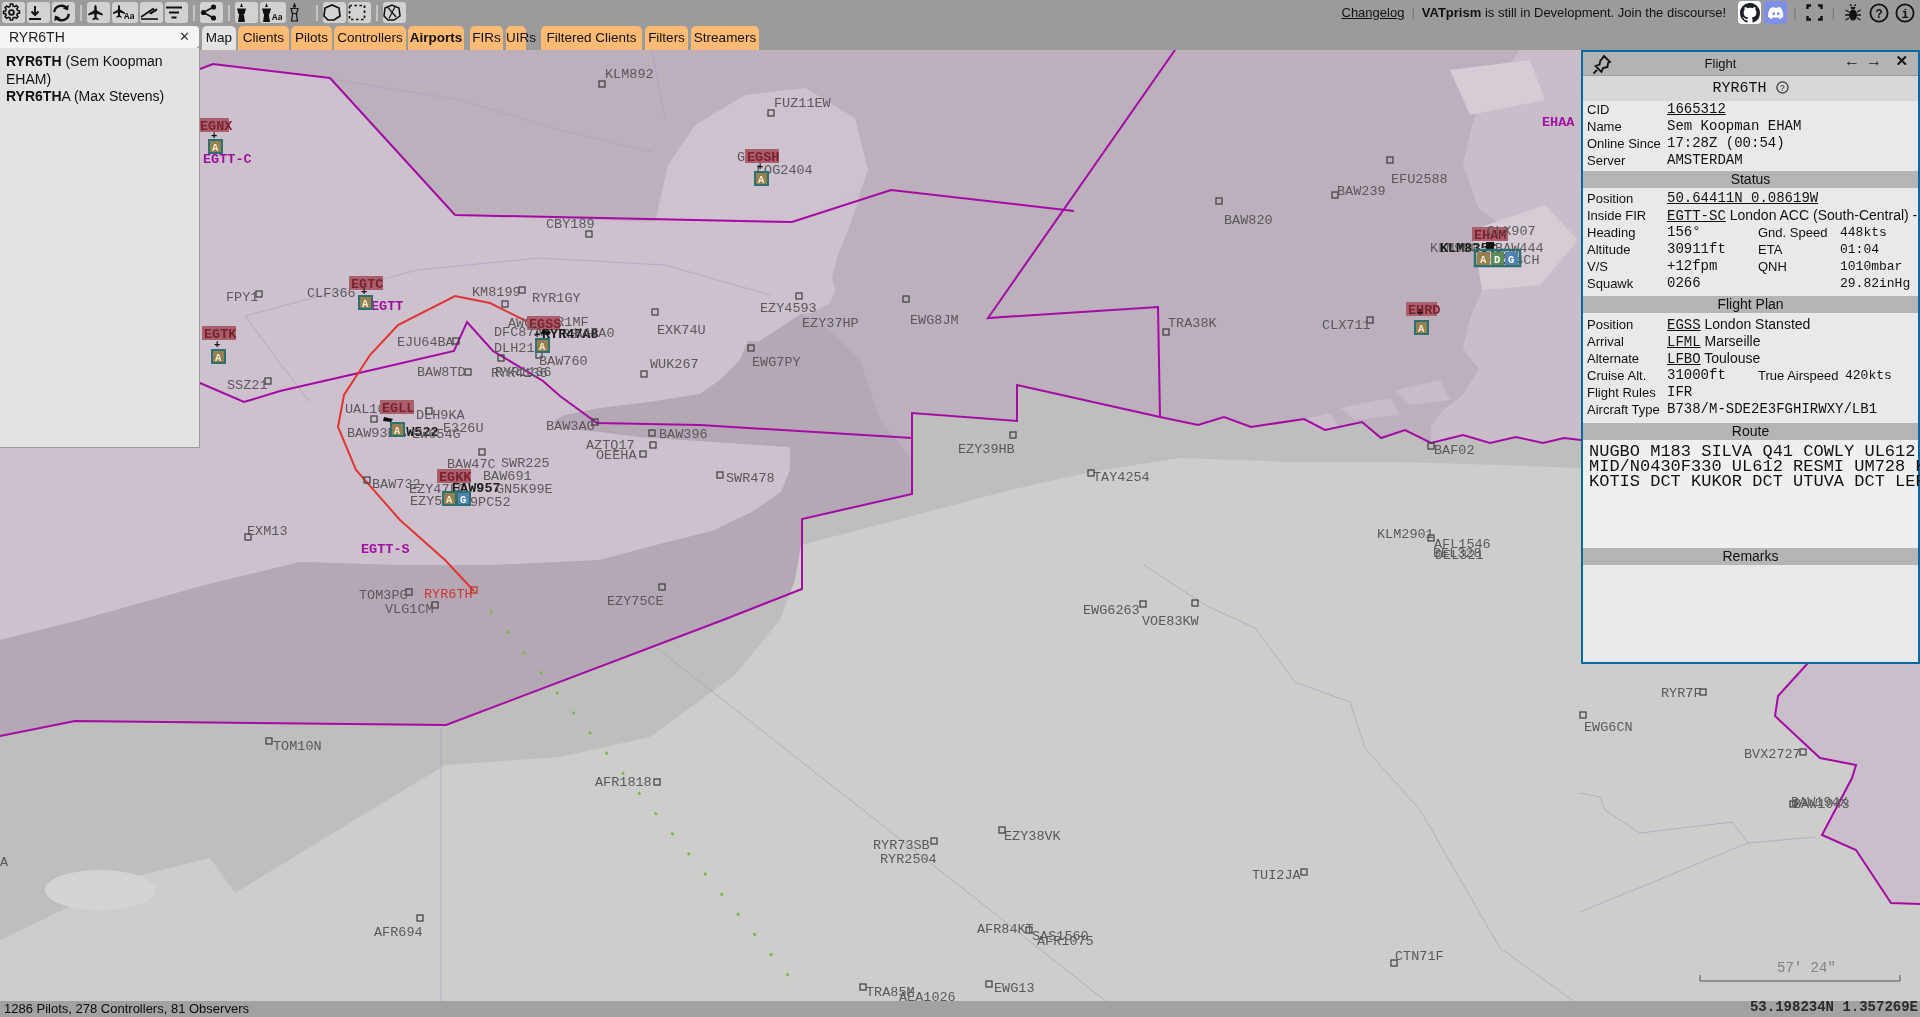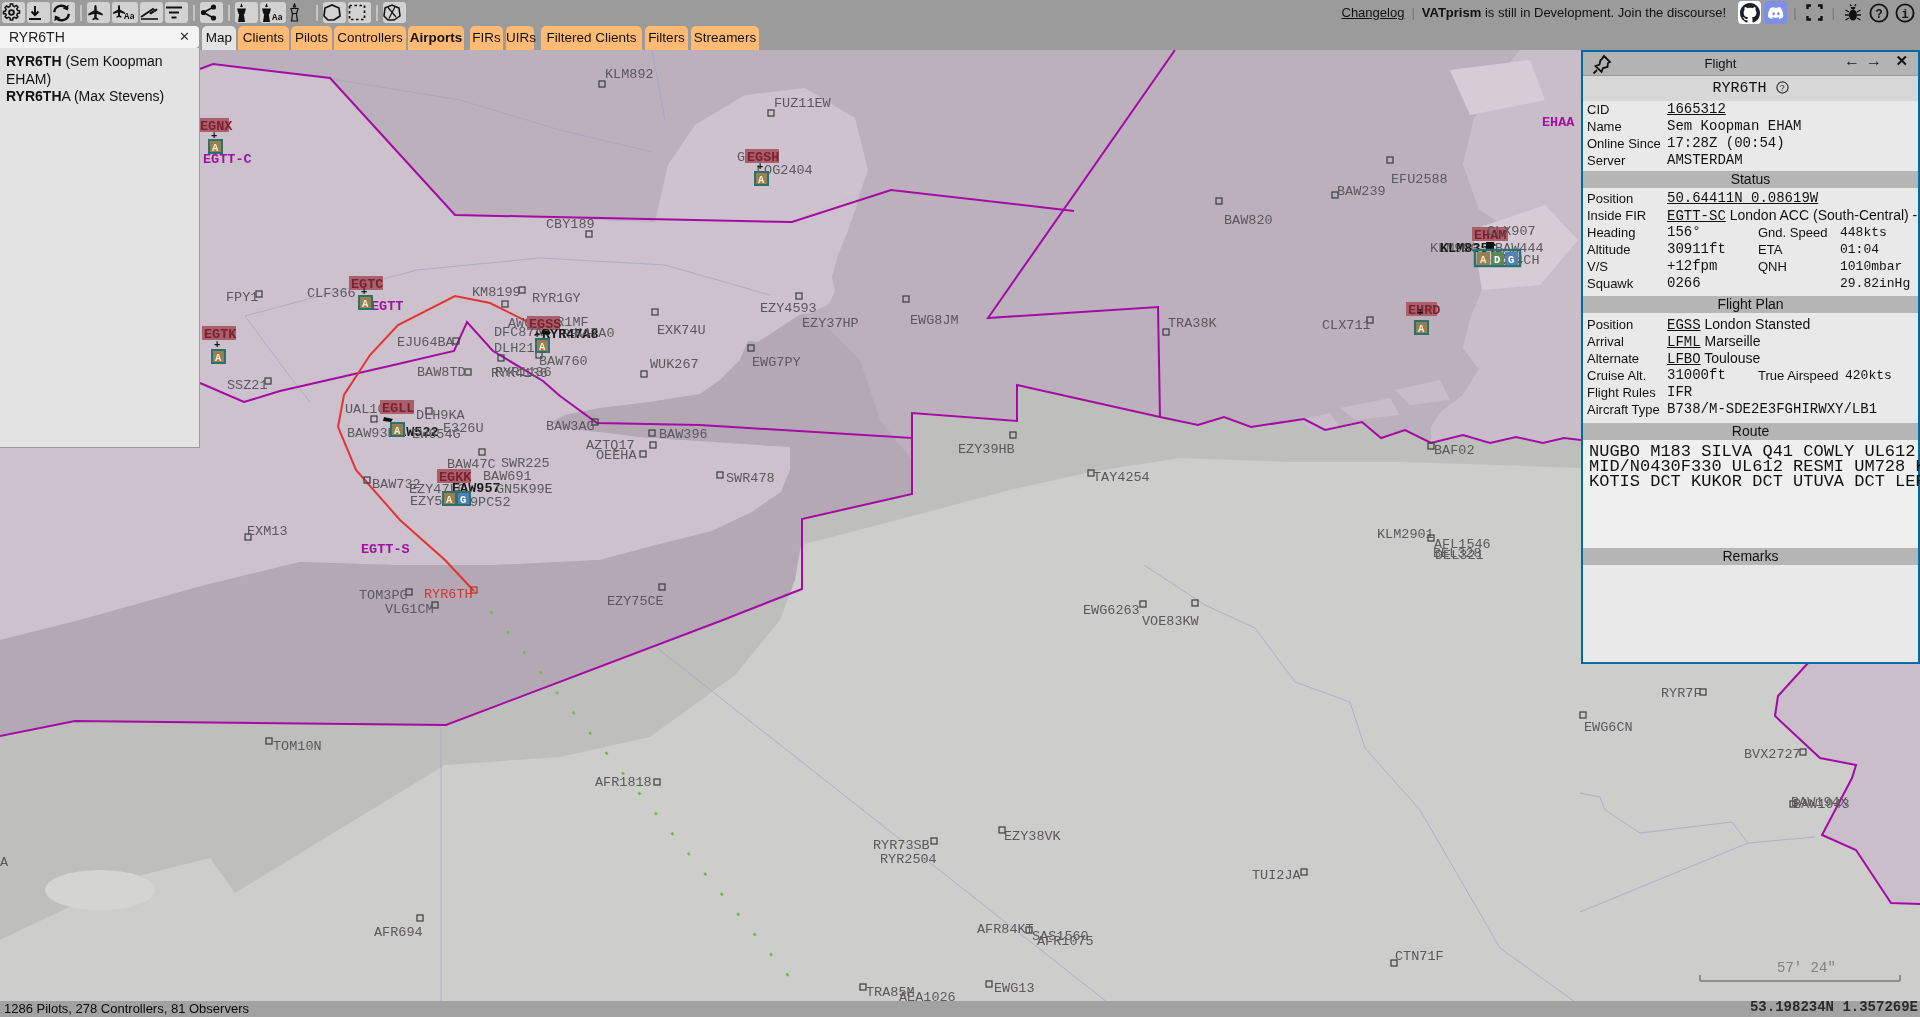--- a/index.html
+++ b/index.html
@@ -181,21 +181,21 @@
 </div>
 </div>
 <div id="tabbar">
 <div id="search">RYR6TH<span class="x">✕</span></div>
 <div class="tab act" style="left:202px;width:34px;">Map</div>
 <div class="tab" style="left:238px;width:51px;">Clients</div>
 <div class="tab" style="left:291px;width:41px;">Pilots</div>
 <div class="tab" style="left:334px;width:72px;">Controllers</div>
 <div class="tab" style="left:408px;width:56px;font-weight:bold;">Airports</div>
 <div class="tab" style="left:470px;width:33px;">FIRs</div>
-<div class="tab" style="left:506px;width:28px;">UIRs</div>
+<div class="tab" style="left:506px;width:20px;">UIRs</div>
 <div class="tab" style="left:541px;width:101px;">Filtered Clients</div>
 <div class="tab" style="left:645px;width:43px;">Filters</div>
 <div class="tab" style="left:691px;width:68px;">Streamers</div>
 </div>
 <svg id="map" width="1920" height="952" viewBox="0 50 1920 952">
 
 <rect x="0" y="50" width="1920" height="952" fill="#ccc1cd"></rect>
 
 <polygon points="0,50 1520,50 1498,79 1474,119 1463,164 1479,209 1503,225 1490,273 1471,316 1463,348 1479,369 1463,395 1442,411 1431,427 1431,443 1405,430 1381,438 1362,422 1325,430 1304,419 1251,427 1224,417 1198,425 1160,417 1017,385 1017,421 912,413 912,494 802,519 802,589 723,620 446,725 75,721 0,736 0,640 80,620 205,585 300,562 395,565 495,565 600,560 656,545 712,531 752,512 781,492 790,470 790,447 745,444 700,441 640,437 600,432 560,428 552,422 565,415 600,408 650,402 700,394 720,380 740,360 748,341 758,342 801,314 811,313 829,304 835,291 832,277 838,255 847,233 856,208 860,193 792,222 655,222 455,215 330,78 213,64 200,69 0,72" fill="#bbb0bc"></polygon>
 <polygon points="0,640 80,620 205,585 300,562 395,565 495,565 600,560 656,545 712,531 752,512 781,492 790,470 790,447 745,444 700,441 640,437 600,432 560,428 552,422 565,415 600,408 650,402 700,394 720,380 740,360 748,341 758,342 801,314 830,330 860,360 880,420 912,460 912,494 802,519 802,589 723,620 446,725 75,721 0,736" fill="#b4a8b5"></polygon>

